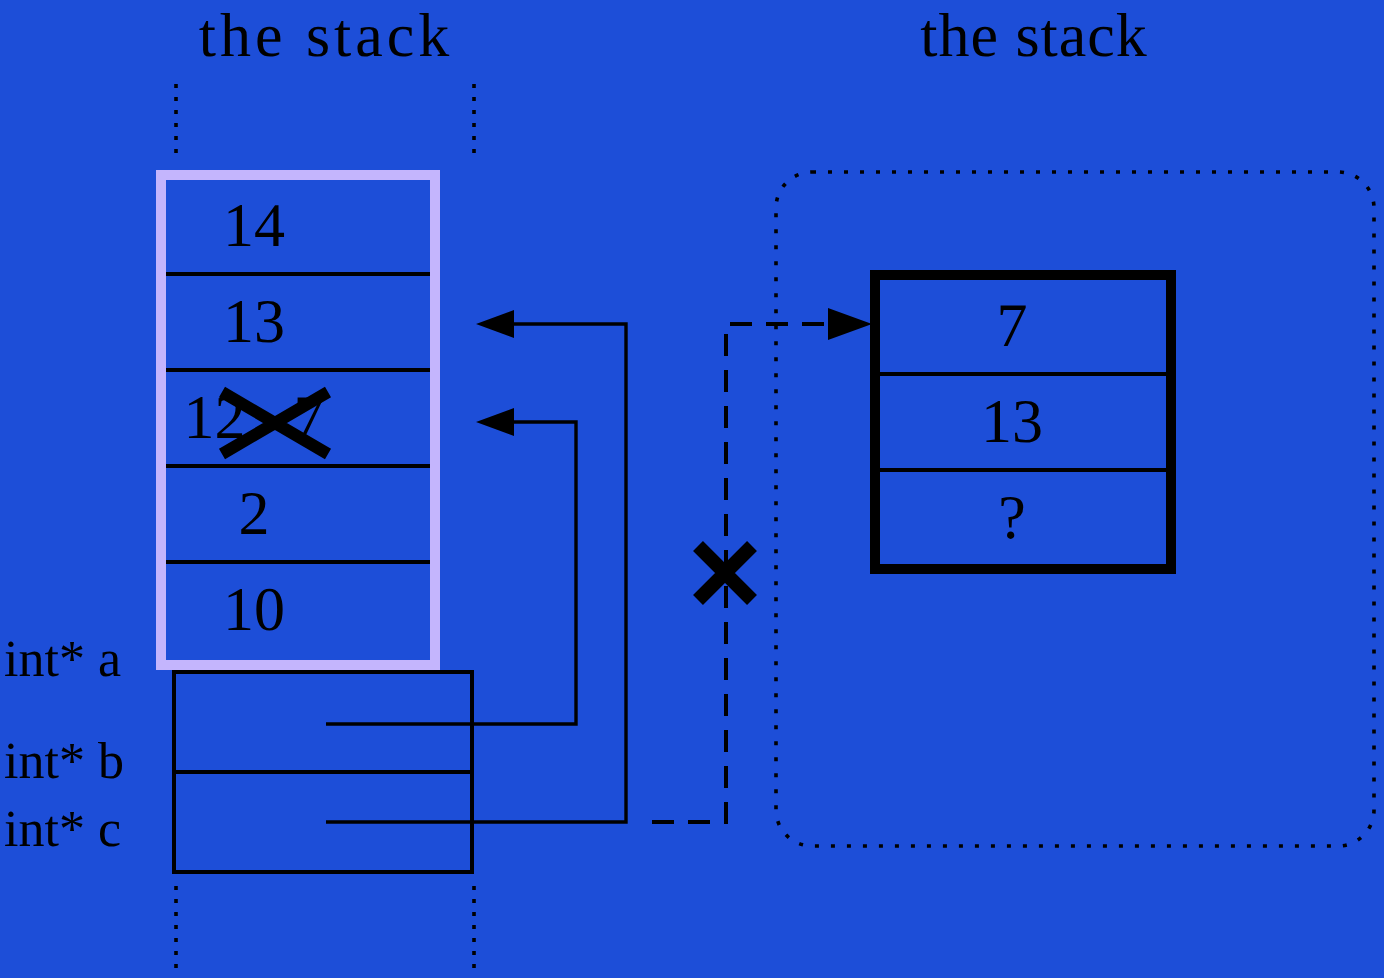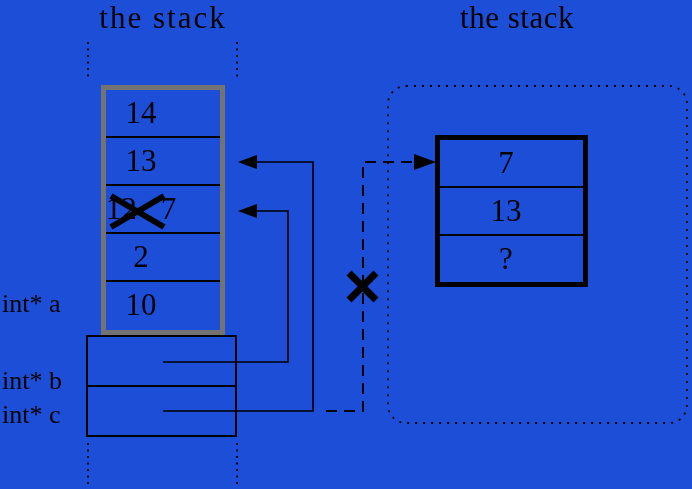--- a/index.html
+++ b/index.html
@@ -33,23 +33,23 @@
     text-align: center;
     font-size: 31px;
     letter-spacing: 2px;
     white-space: nowrap;
   }
   #stack-title { left: 63px;  width: 200px; }
   #heap-title  { left: 417px; width: 200px; letter-spacing: 0.5px; }
 
   .stack-box {
     position: absolute;
-    left: 101px; top: 85px;
-    width: 124px; height: 250px;
-    border: 5px solid #737373;
+    left: 78px; top: 85px;
+    width: 142px; height: 250px;
+    border: 5px solid #c4b5fd;
     box-sizing: border-box;
   }
   .stack-row {
     height: 48px;
     box-sizing: border-box;
     border-bottom: 2px solid #000;
     display: flex;
     align-items: center;
     justify-content: center;
     font-size: 31px;
@@ -69,21 +69,21 @@
   .var-slot:first-child { border-bottom: 2px solid #000; }
 
   .ptr-label {
     position: absolute;
     left: 2px;
     height: 32px;
     line-height: 32px;
     font-size: 26px;
     white-space: nowrap;
   }
-  #label-a { top: 288px; }
+  #label-a { top: 314px; }
   #label-b { top: 365px; }
   #label-c { top: 399px; }
 
   .heap-box {
     position: absolute;
     left: 435px; top: 135px;
     width: 153px; height: 152px;
     border: 5px solid #000;
     box-sizing: border-box;
     display: flex;

